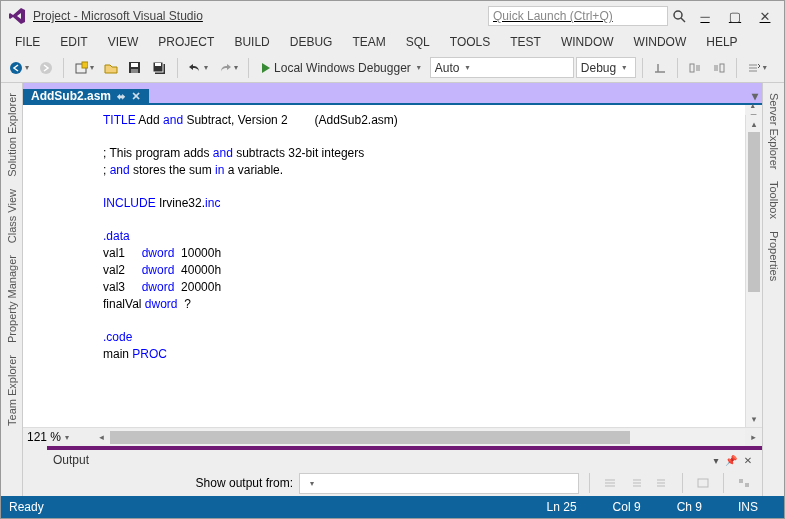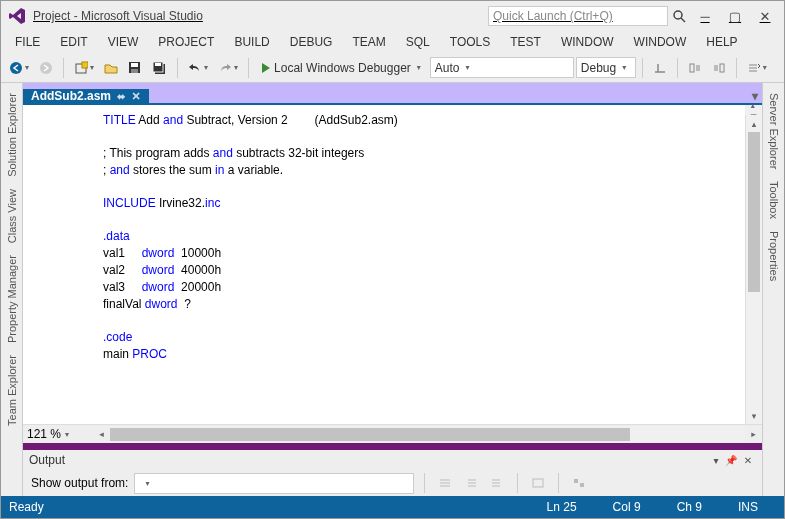--- a/index.html
+++ b/index.html
@@ -41,26 +41,26 @@
 .scrollv .arr { height:17px; display:flex; align-items:center; justify-content:center; font-size:9px; color:#666; cursor:pointer; }
 .scrollv .track { flex:1; position:relative; }
 .scrollv .thumb { position:absolute; left:2px; right:2px; top:0; height:160px; background:#c2c2c2; }
 .splitgrip { height:10px; width:17px; background:#f0f0f0; display:flex; align-items:center; justify-content:center; font-size:8px; color:#666; }
 .zoomrow { height:19px; background:#eee; display:flex; align-items:center; border-top:1px solid #ddd; }
 .zoomrow .zoom { width:70px; padding:0 4px; font-size:11px; display:flex; align-items:center; }
 .zoomrow .zoom::after { content:"▾"; font-size:8px; margin-left:4px; color:#666; }
 .zoomrow .harr { width:17px; text-align:center; font-size:9px; color:#666; cursor:pointer; }
 .zoomrow .htrack { flex:1; background:#f0f0f0; height:17px; position:relative; }
 .zoomrow .hthumb { position:absolute; top:2px; bottom:2px; left:0; width:520px; background:#c2c2c2; }
-.outputpane { border-top:7px solid #701a75; background:#eee; }
+.outputpane { border-top:4px solid #701a75; background:#eee;margin-left:24px; }
 .outhdr { height:20px; display:flex; align-items:center; padding:0 6px; font-size:11px; color:#333; }
 .outhdr .t { flex:0 0 auto; }
 .outhdr .sp { flex:1; }
 .outhdr .ic { width:16px; text-align:center; cursor:pointer; color:#555; font-size:10px; }
-.outtool { height:26px; display:flex; align-items:center; padding:0 8px; gap:6px; background:#eee; }
+.outtool { height:26px; display:flex; align-items:center; padding:0 8px; gap:6px; background:#eee;justify-content:flex-end; }
 .outtool .combo { width:280px; }
 .outtool .ic { width:20px; height:20px; display:flex; align-items:center; justify-content:center; color:#999; border:1px solid transparent; }
 .statusbar { height:22px; background:#0e639c; color:#fff; display:flex; align-items:center; padding:0 8px; font-size:11px; }
 .statusbar .sp { flex:1; }
 .statusbar .cell { padding:0 18px; }
 svg { display:block; }
 </style>
 </head>
 <body>
 

